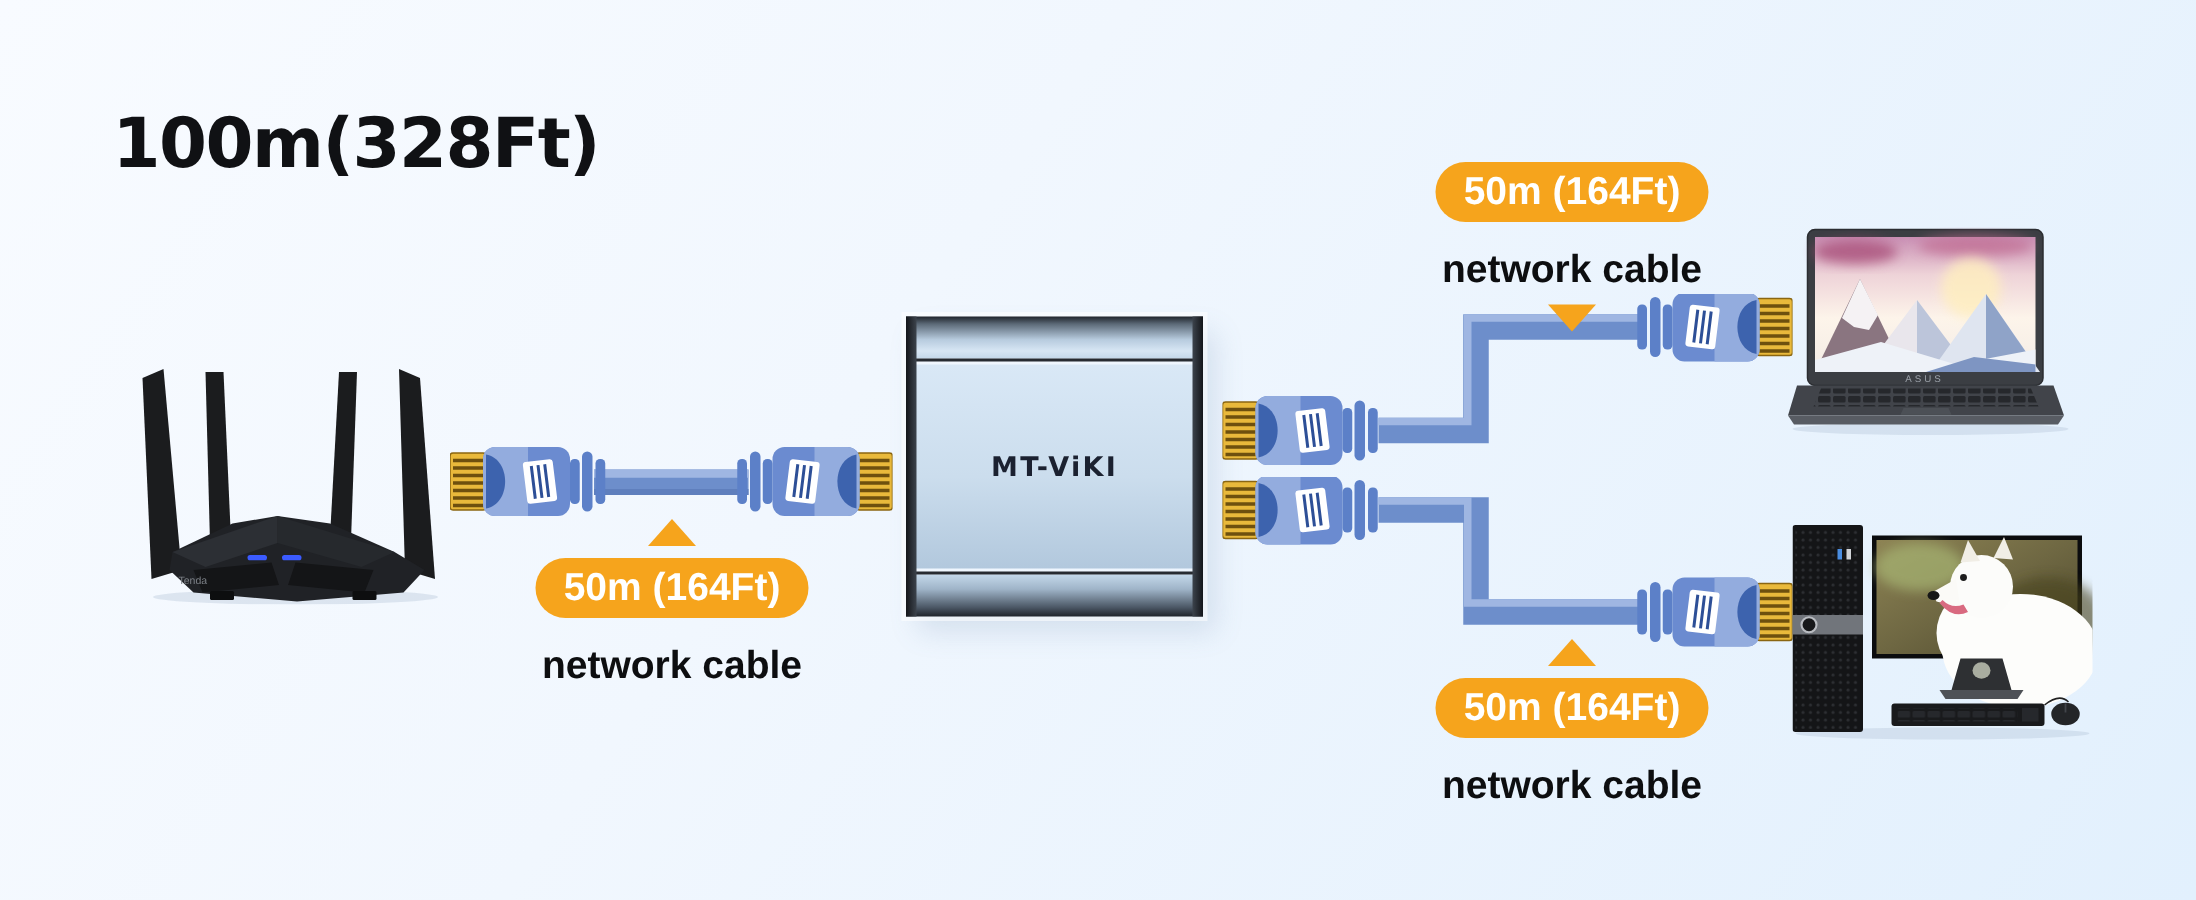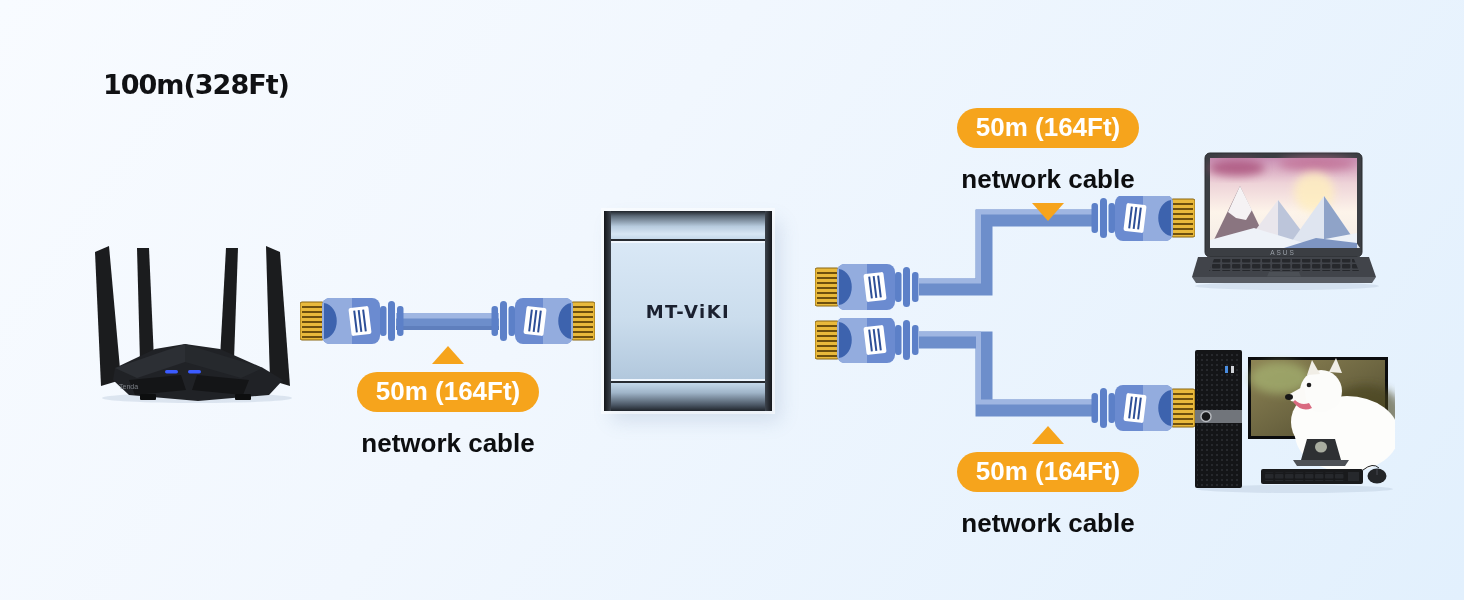--- a/index.html
+++ b/index.html
@@ -8,29 +8,29 @@
     position:relative; width:1464px; height:600px;
     background:linear-gradient(125deg, #f8fbff 0%, #f1f7fe 40%, #e2f0fd 100%);
     font-family:"Liberation Sans", sans-serif;
   }
   .abs { position:absolute; }
 
   
   .header { left:75px; top:70px; color:#101114; }
   .header h1 {
     font-family:"DejaVu Sans","Liberation Sans",sans-serif;
-    font-size:27px; font-weight:bold; letter-spacing:-1px; line-height:1.1;margin-left:28px;
+    font-size:46px; font-weight:bold; letter-spacing:-1px; line-height:1.1;
   }
   .header h2 {
     font-size:28px; font-weight:bold; letter-spacing:0.3px; margin-top:4px; color:#16181c;
   }
 
   
   .extender {
-    left:604px; top:211px; width:168px; height:200px;
+    left:604px; top:211px; width:198px; height:200px;
     box-shadow:0 0 0 3px rgba(255,255,255,0.55), 8px 10px 18px rgba(90,120,160,0.18);
   }
   .ext-edge { position:absolute; top:0; bottom:0; width:7px; background:linear-gradient(90deg,#14161a,#3c434c); z-index:2; }
   .ext-edge.left { left:0; }
   .ext-edge.right { right:0; background:linear-gradient(90deg,#3c434c,#14161a); }
   .ext-top {
     position:absolute; left:0; right:0; top:0; height:30px;
     background:linear-gradient(180deg,#1f242b 0%,#5c6a78 18%,#b7cbde 55%,#d7e6f4 82%,#c4d8ea 100%);
     border-bottom:2px solid #272b31;
   }

